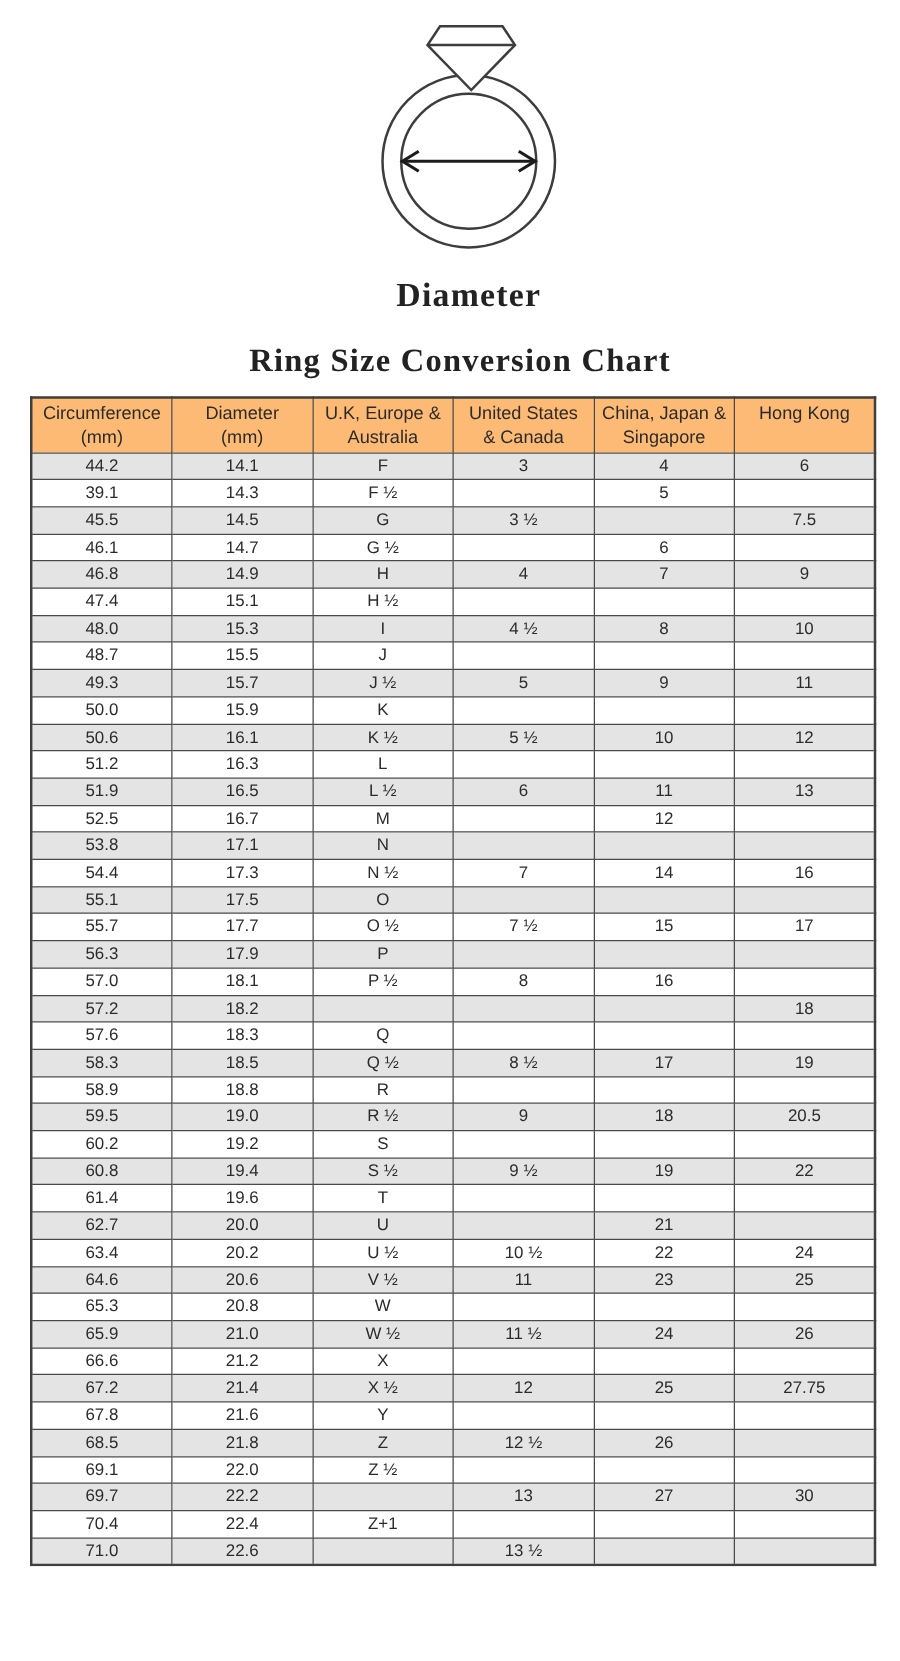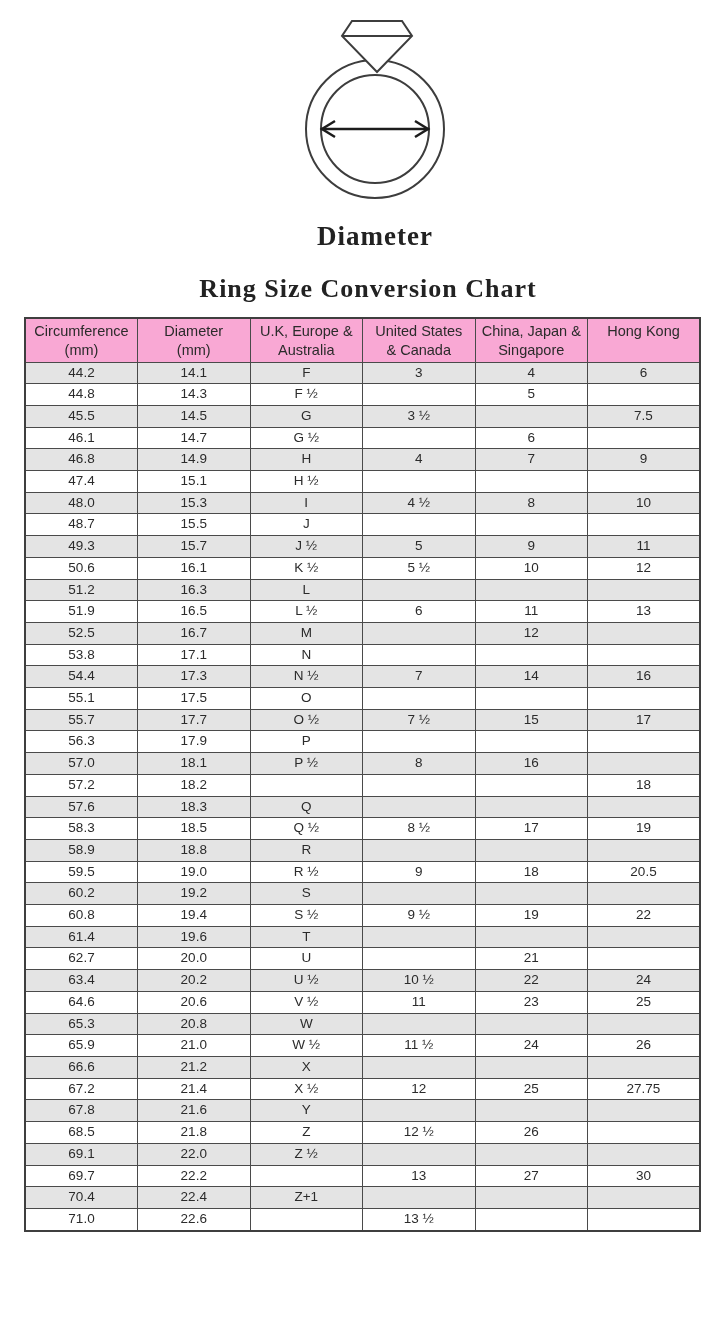--- a/index.html
+++ b/index.html
@@ -40,21 +40,21 @@
     font-size: 14.5px;
     font-weight: 400;
     white-space: pre-line;
     vertical-align: top;
     height: 44px;
     line-height: 19px;
     padding: 3px 0 0 0;
     box-sizing: border-box;
     border: 1px solid #4a4a4a;
     text-align: center;
-    background: #f9a8d4;
+    background: #fdba74;
     color: #2b2b2b;
   }
   td {
     height: 20.7px;
     line-height: 20.7px;
     font-size: 13.5px;
     text-align: center;
     padding: 0;
     border: 1px solid #4a4a4a;
     background: #ffffff;
@@ -105,21 +105,21 @@
   <tbody>
       <tr>
         <td>44.2</td>
         <td>14.1</td>
         <td>F</td>
         <td>3</td>
         <td>4</td>
         <td>6</td>
       </tr>
       <tr>
-        <td>44.8</td>
+        <td>39.1</td>
         <td>14.3</td>
         <td>F ½</td>
         <td></td>
         <td>5</td>
         <td></td>
       </tr>
       <tr>
         <td>45.5</td>
         <td>14.5</td>
         <td>G</td>
@@ -169,20 +169,28 @@
       </tr>
       <tr>
         <td>49.3</td>
         <td>15.7</td>
         <td>J ½</td>
         <td>5</td>
         <td>9</td>
         <td>11</td>
       </tr>
       <tr>
+        <td>50.0</td>
+        <td>15.9</td>
+        <td>K</td>
+        <td></td>
+        <td></td>
+        <td></td>
+      </tr>
+      <tr>
         <td>50.6</td>
         <td>16.1</td>
         <td>K ½</td>
         <td>5 ½</td>
         <td>10</td>
         <td>12</td>
       </tr>
       <tr>
         <td>51.2</td>
         <td>16.3</td>

